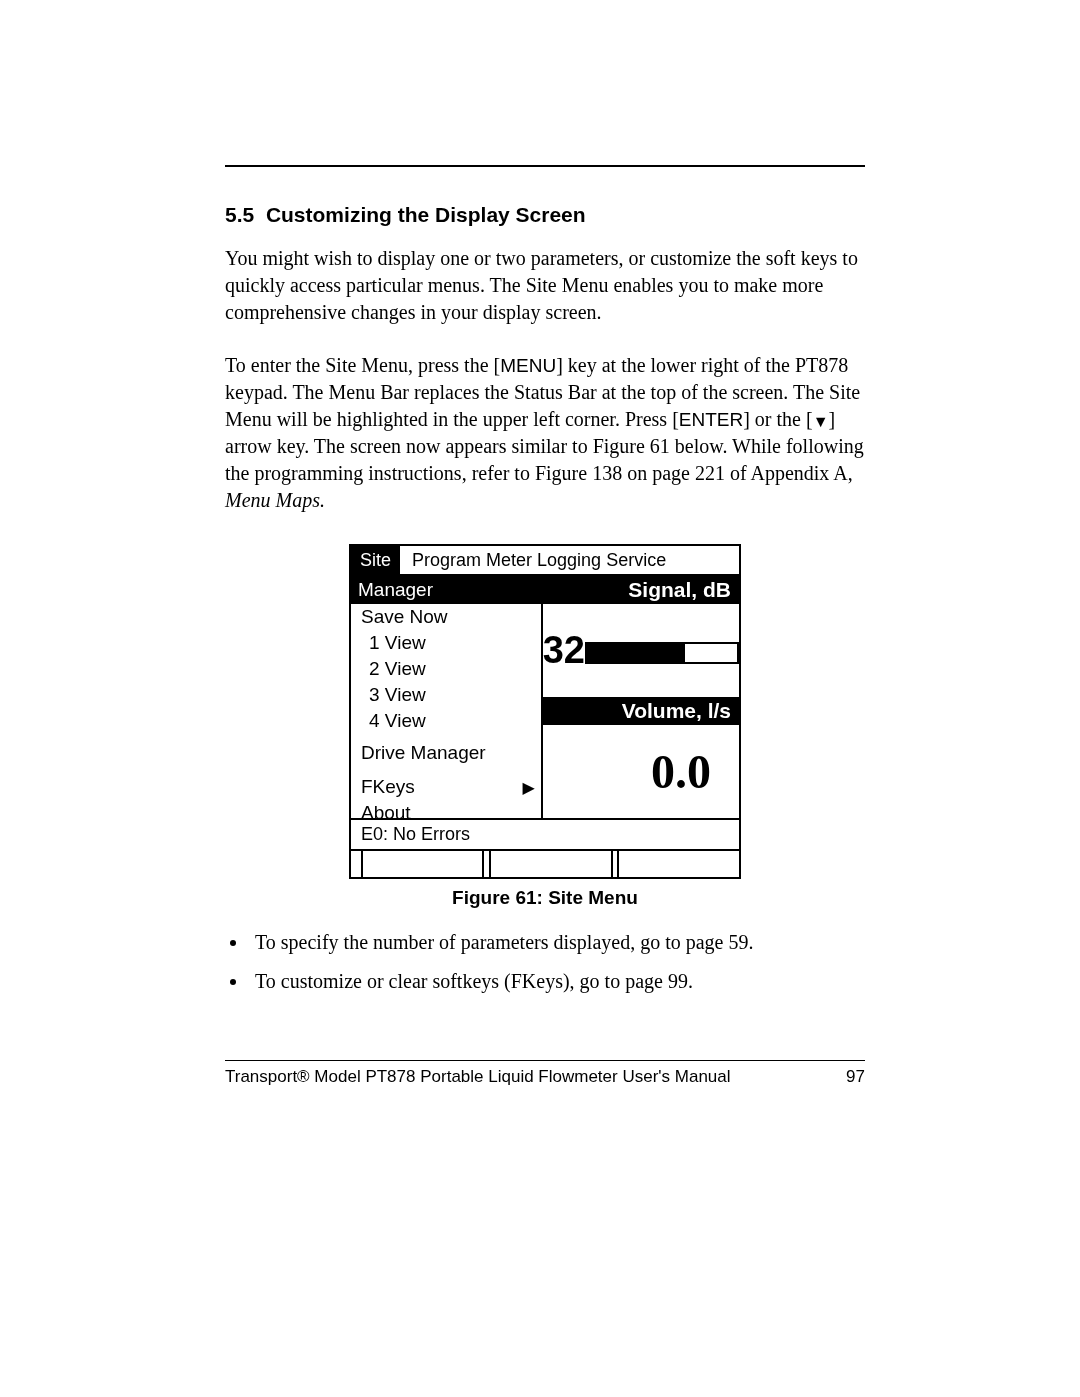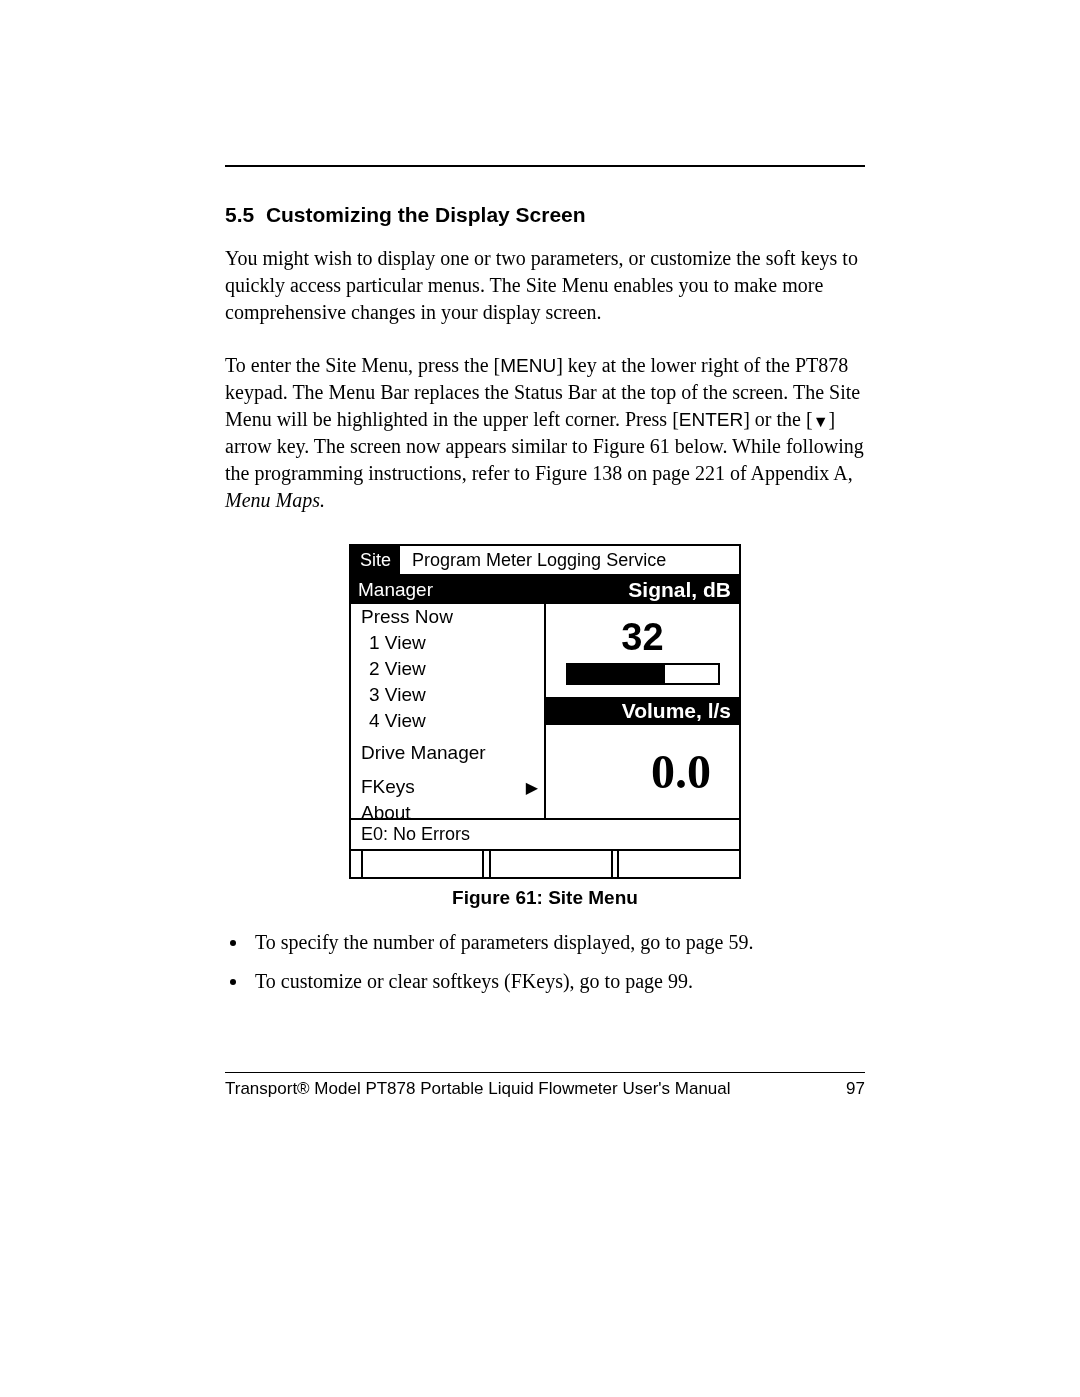--- a/index.html
+++ b/index.html
@@ -122,21 +122,21 @@
     background: #000;
     color: #fff;
     font-weight: bold;
     font-size: 21px;
     text-align: right;
     padding: 2px 8px;
   }
   .rp-value {
     flex: 1;
     display: flex;
-    flex-direction: column;
+    flex-direction: row;
     justify-content: center;
     align-items: center;
   }
   .rp-value .big-sans {
     font-family: Arial, Helvetica, sans-serif;
     font-weight: bold;
     font-size: 38px;
   }
   .rp-value .big-serif {
     font-family: "Times New Roman", Times, serif;
@@ -185,21 +185,21 @@
     font-size: 20px;
   }
   ul.bullets li {
     margin-bottom: 16px;
     padding-left: 6px;
   }
   .footer {
     position: absolute;
     left: 225px;
     right: 215px;
-    bottom: 298px;
+    bottom: 310px;
   }
   .rule-bottom {
     border: none;
     border-top: 1px solid #000;
     margin: 0 0 6px 0;
   }
   .footer-line {
     display: flex;
     justify-content: space-between;
     font-family: "Trebuchet MS", "Lucida Sans", Arial, sans-serif;
@@ -230,21 +230,21 @@
     <div class="device-screen">
 
       <div class="menu-bar">
         <div class="tab tab-site">Site</div>
         <div class="tab tab-rest">Program    Meter  Logging  Service</div>
       </div>
 
       <div class="screen-body">
         <div class="left-panel">
           <div class="row-black">Manager</div>
-          <div class="row">Press Now</div>
+          <div class="row">Save Now</div>
           <div class="row row-indent">1 View</div>
           <div class="row row-indent">2 View</div>
           <div class="row row-indent">3 View</div>
           <div class="row row-indent">4 View</div>
           <div class="row" style="margin-top:6px">Drive Manager</div>
           <div class="row fkeys-row" style="margin-top:8px">
             <span>FKeys</span>
             <span class="arrow-right">▶</span>
           </div>
           <div class="row">About</div>

